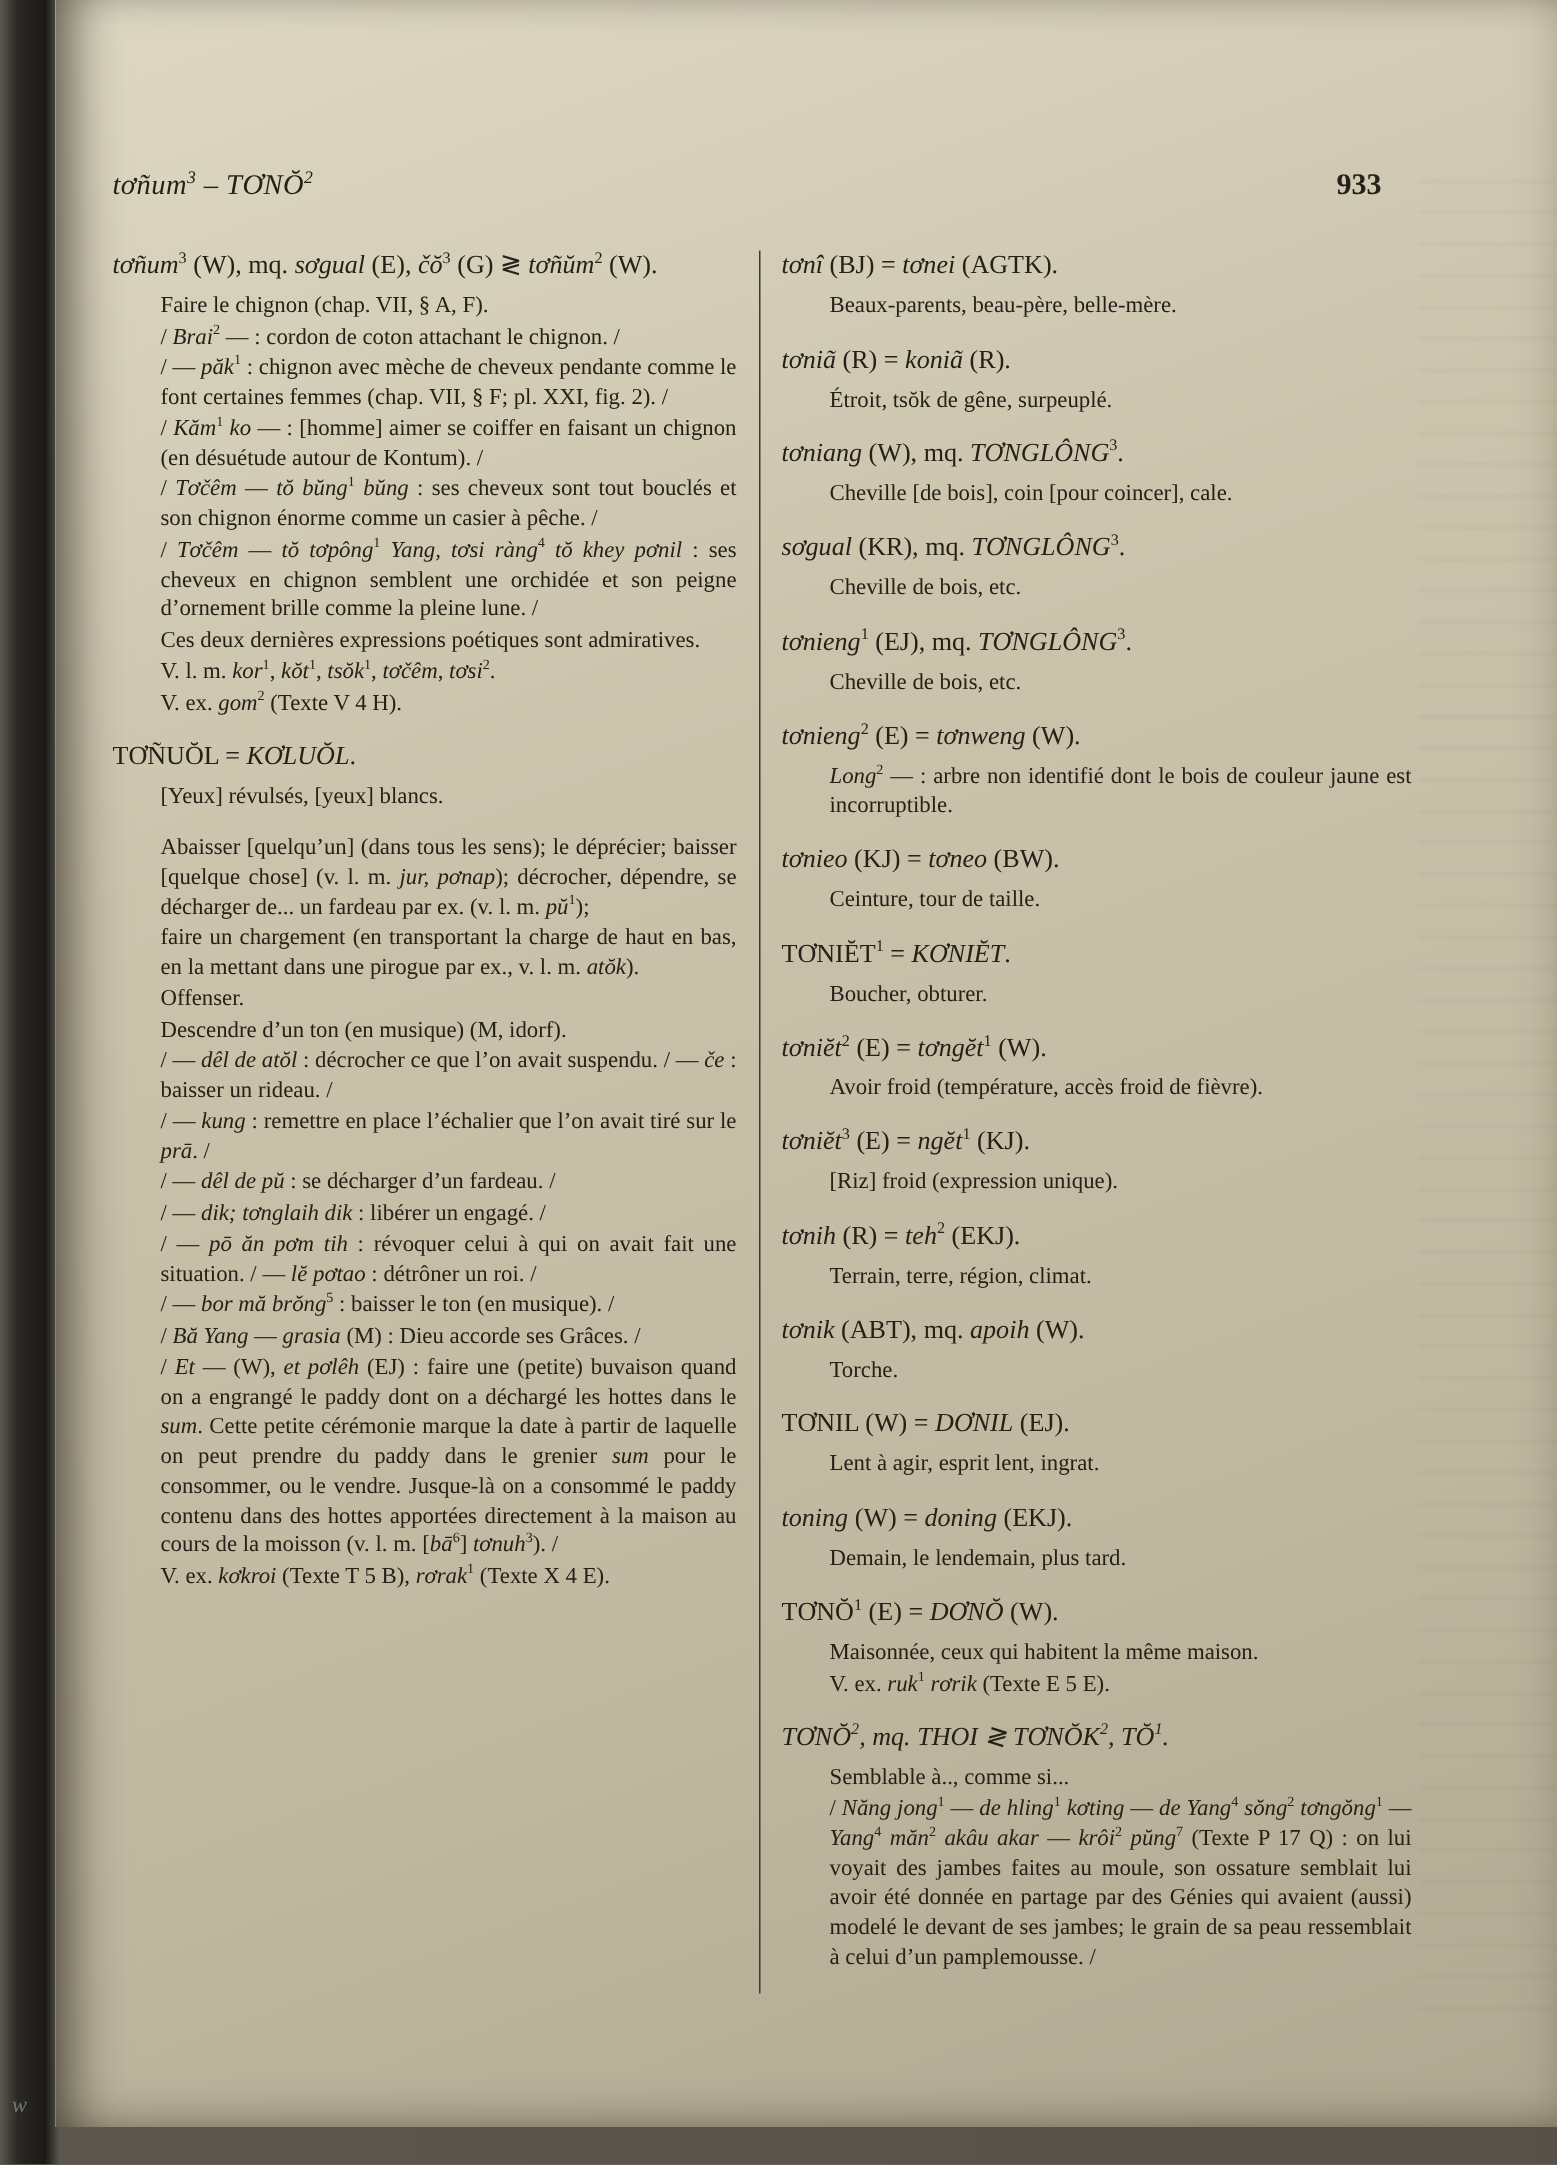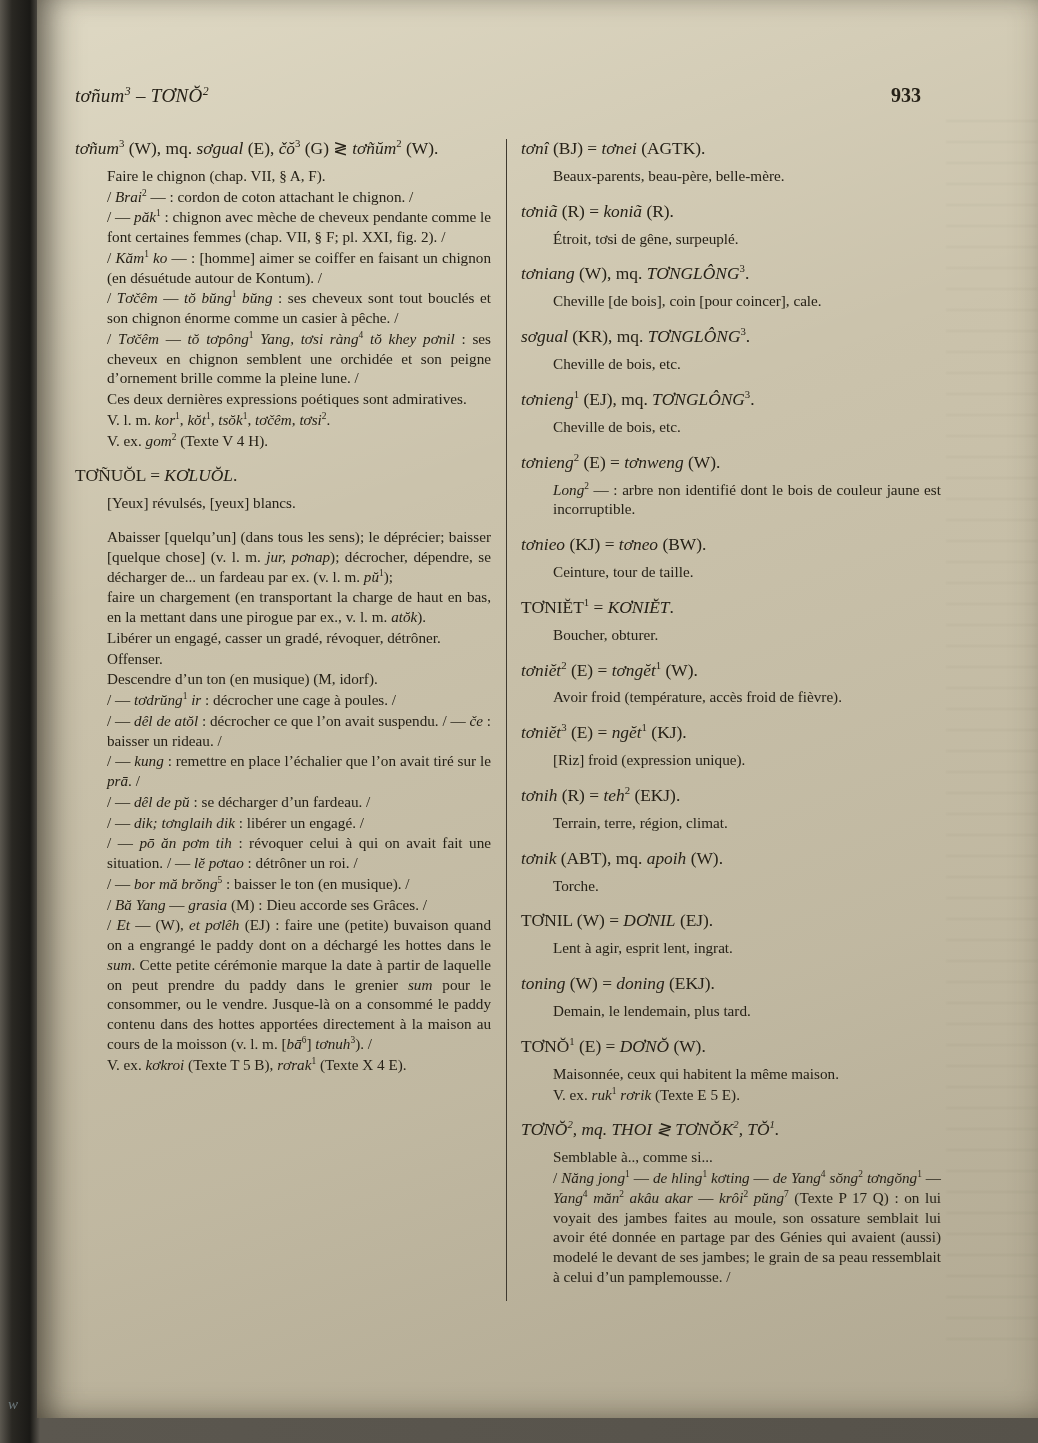--- a/index.html
+++ b/index.html
@@ -8,21 +8,21 @@
     background:linear-gradient(90deg,#5b574f 0px,#2a2823 12px,#1a1916 30px,#5b574f 40px,#56524a 100%);
     font-family:"Liberation Serif","DejaVu Serif",serif;
     color:#262117;
   }
   .paper{
     position:absolute;left:37px;top:0;right:0;bottom:25px;
     background-color:#cbc3ac;
     background-image:linear-gradient(160deg, rgba(255,252,235,.38) 0%, rgba(255,252,235,0) 35%, rgba(96,86,62,.10) 70%, rgba(70,60,40,.20) 100%);
     box-shadow:inset 24px 0 34px -14px rgba(30,26,18,.65), inset -5px -10px 34px -12px rgba(60,52,38,.38);
   }
-  .content{position:absolute;left:0;top:0;right:0;bottom:0;padding:84px 0 0 38px;}
+  .content{position:absolute;left:0;top:0;right:0;bottom:0;padding:112px 0 0 38px;}
   .page-header{display:flex;justify-content:space-between;align-items:baseline;width:866px;}
   .running-title{font-size:19px;font-style:italic;letter-spacing:.3px;}
   .page-number{font-size:20px;font-weight:bold;margin-right:20px;}
   .columns{display:flex;margin-top:30px;align-items:stretch;}
   .col{width:416px;}
   .col-right{width:420px;}
   .divider{width:1px;background:#3e392f;margin:2px 14px 0 15px;}
   .entry{margin-bottom:14px;}
   .head{font-size:17.4px;line-height:1.32;margin:0 0 6px;padding-left:56px;text-indent:-56px;}
   .body-para{font-size:15.2px;line-height:1.3;margin:0 0 1px 32px;text-align:justify;}
@@ -61,44 +61,42 @@
               <p class="body-para">V. l. m. <i>kor</i><sup>1</sup>, <i>kŏt</i><sup>1</sup>, <i>tsŏk</i><sup>1</sup>, <i>tơčêm</i>, <i>tơsi</i><sup>2</sup>.</p>
               <p class="body-para">V. ex. <i>gom</i><sup>2</sup> (Texte V 4 H).</p>
             </div>
             <div class="entry">
               <p class="head">TƠÑUŎL = <i>KƠLUŎL</i>.</p>
               <p class="body-para">[Yeux] révulsés, [yeux] blancs.</p>
             </div>
             <div class="entry">
               <p class="body-para">Abaisser [quelqu’un] (dans tous les sens); le déprécier; baisser [quelque chose] (v. l. m. <i>jur, pơnap</i>); décrocher, dépendre, se décharger de... un fardeau par ex. (v. l. m. <i>pŭ</i><sup>1</sup>);</p>
               <p class="body-para">faire un chargement (en transportant la charge de haut en bas, en la mettant dans une pirogue par ex., v. l. m. <i>atŏk</i>).</p>
-              <p class="body-para">Libérer un engagé, casser un gradé, révoquer, détrôner.</p>
               <p class="body-para">Offenser.</p>
               <p class="body-para">Descendre d’un ton (en musique) (M, idorf).</p>
-              <p class="body-para">/ — <i>tơdrŭng</i><sup>1</sup> <i>ir</i> : décrocher une cage à poules. /</p>
               <p class="body-para">/ — <i>dêl de atŏl</i> : décrocher ce que l’on avait suspendu. / — <i>če</i> : baisser un rideau. /</p>
               <p class="body-para">/ — <i>kung</i> : remettre en place l’échalier que l’on avait tiré sur le <i>prā</i>. /</p>
               <p class="body-para">/ — <i>dêl de pŭ</i> : se décharger d’un fardeau. /</p>
               <p class="body-para">/ — <i>dik; tơnglaih dik</i> : libérer un engagé. /</p>
               <p class="body-para">/ — <i>pō ăn pơm tih</i> : révoquer celui à qui on avait fait une situation. / — <i>lĕ pơtao</i> : détrôner un roi. /</p>
               <p class="body-para">/ — <i>bor mă brŏng</i><sup>5</sup> : baisser le ton (en musique). /</p>
               <p class="body-para">/ <i>Bă Yang</i> — <i>grasia</i> (M) : Dieu accorde ses Grâces. /</p>
               <p class="body-para">/ <i>Et</i> — (W), <i>et pơlêh</i> (EJ) : faire une (petite) buvaison quand on a engrangé le paddy dont on a déchargé les hottes dans le <i>sum</i>. Cette petite cérémonie marque la date à partir de laquelle on peut prendre du paddy dans le grenier <i>sum</i> pour le consommer, ou le vendre. Jusque-là on a consommé le paddy contenu dans des hottes apportées directement à la maison au cours de la moisson (v. l. m. [<i>bā</i><sup>6</sup>] <i>tơnuh</i><sup>3</sup>). /</p>
               <p class="body-para">V. ex. <i>kơkroi</i> (Texte T 5 B), <i>rơrak</i><sup>1</sup> (Texte X 4 E).</p>
             </div>
           </div>
         <div class="divider"></div>
         <div class="col col-right">
             <div class="entry">
               <p class="head"><i>tơnî</i> (BJ) = <i>tơnei</i> (AGTK).</p>
               <p class="body-para">Beaux-parents, beau-père, belle-mère.</p>
             </div>
             <div class="entry">
               <p class="head"><i>tơniã</i> (R) = <i>koniã</i> (R).</p>
-              <p class="body-para">Étroit, tơsi de gêne, surpeuplé.</p>
+              <p class="body-para">Étroit, tsŏk de gêne, surpeuplé.</p>
             </div>
             <div class="entry">
               <p class="head"><i>tơniang</i> (W), mq. <i>TƠNGLÔNG</i><sup>3</sup>.</p>
               <p class="body-para">Cheville [de bois], coin [pour coincer], cale.</p>
             </div>
             <div class="entry">
               <p class="head"><i>sơgual</i> (KR), mq. <i>TƠNGLÔNG</i><sup>3</sup>.</p>
               <p class="body-para">Cheville de bois, etc.</p>
             </div>
             <div class="entry">

